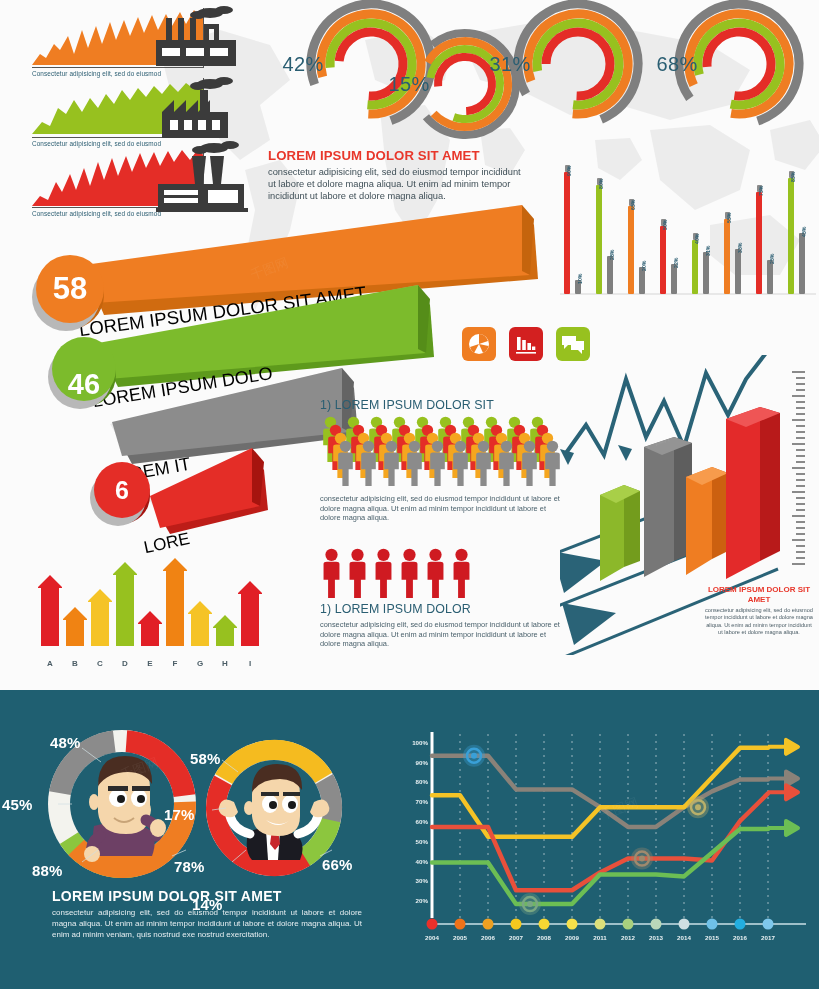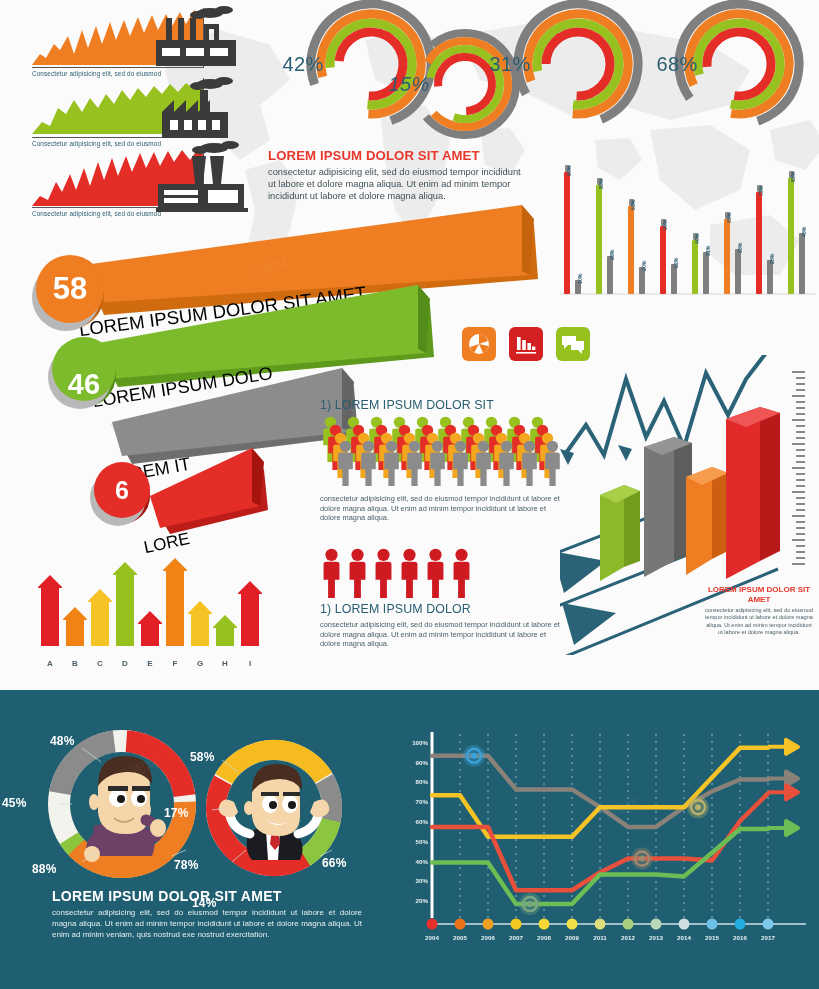--- a/index.html
+++ b/index.html
@@ -62,21 +62,21 @@
   #isocap .p{color:#4b5d66;font-size:5.6px;line-height:7.4px;margin-top:2px;}
 
   
   #arrowbars{position:absolute;left:34px;top:548px;width:240px;height:120px;}
   #arrowbars .ab{position:absolute;bottom:18px;}
   #arrowbars .albl{position:absolute;bottom:0;font-size:8px;font-weight:bold;color:#4b5d66;text-align:center;width:18px;}
 
   
   #bottom-section{position:absolute;left:0;top:690px;width:819px;height:299px;background:#1f5f71;overflow:hidden;}
   .avatar-wrap{position:absolute;}
-  .ring-lbl{position:absolute;color:#fff;font-size:12px;font-weight:bold;letter-spacing:.2px;}
+  .ring-lbl{position:absolute;color:#fff;font-size:15px;font-weight:bold;letter-spacing:.2px;}
   #bottomtext{position:absolute;left:52px;top:888px;width:310px;}
   #bottomtext .h{color:#fff;font-size:14px;font-weight:bold;letter-spacing:.3px;}
   #bottomtext .p{color:#e6eef1;font-size:8px;line-height:11px;margin-top:3px;text-align:justify;}
 
   
   #linechart{position:absolute;left:398px;top:726px;width:414px;height:230px;}
   #linechart .ylbl{position:absolute;right:0;font-size:6.2px;font-weight:bold;color:#eaf2f4;transform:translateY(-50%);}
   #linechart .xlbl{position:absolute;font-size:6.2px;font-weight:bold;color:#eaf2f4;text-align:center;width:26px;}
   .wm{position:absolute;color:rgba(255,255,255,.06);font-size:13px;transform:rotate(-20deg);pointer-events:none;}
 </style>
@@ -195,21 +195,21 @@
 
     <div class="donut" style="left:409px;top:28px;width:112px;height:112px;">
       <svg width="112" height="112" viewBox="0 0 112 112">
         <g fill="none" stroke-linecap="butt">
           <circle cx="56" cy="56" r="51" stroke="#7f7f7f" stroke-width="8" stroke-dasharray="240 81" transform="rotate(-130 56 56)"></circle>
           <circle cx="56" cy="56" r="43" stroke="#ef7d22" stroke-width="8" stroke-dasharray="215 55" transform="rotate(-150 56 56)"></circle>
           <circle cx="56" cy="56" r="35" stroke="#97c11f" stroke-width="8" stroke-dasharray="170 50" transform="rotate(-170 56 56)"></circle>
           <circle cx="56" cy="56" r="27" stroke="#e42d27" stroke-width="8" stroke-dasharray="128 42" transform="rotate(-185 56 56)"></circle>
         </g>
       </svg>
-      <div class="pct" style="left:-56px;font-style:italic;">15%</div>
+      <div class="pct" style="left:-56px;">15%</div>
     </div>
 
     <div class="donut" style="left:512px;top:-2px;width:132px;height:132px;">
       <svg width="132" height="132" viewBox="0 0 132 132">
         <g fill="none" stroke-linecap="butt">
           <circle cx="66" cy="66" r="60" stroke="#7f7f7f" stroke-width="9" stroke-dasharray="290 88" transform="rotate(-210 66 66)"></circle>
           <circle cx="66" cy="66" r="50" stroke="#ef7d22" stroke-width="9" stroke-dasharray="258 57" transform="rotate(-200 66 66)"></circle>
           <circle cx="66" cy="66" r="41" stroke="#97c11f" stroke-width="9" stroke-dasharray="205 53" transform="rotate(-190 66 66)"></circle>
           <circle cx="66" cy="66" r="32" stroke="#e42d27" stroke-width="9" stroke-dasharray="152 49" transform="rotate(-180 66 66)"></circle>
         </g>

